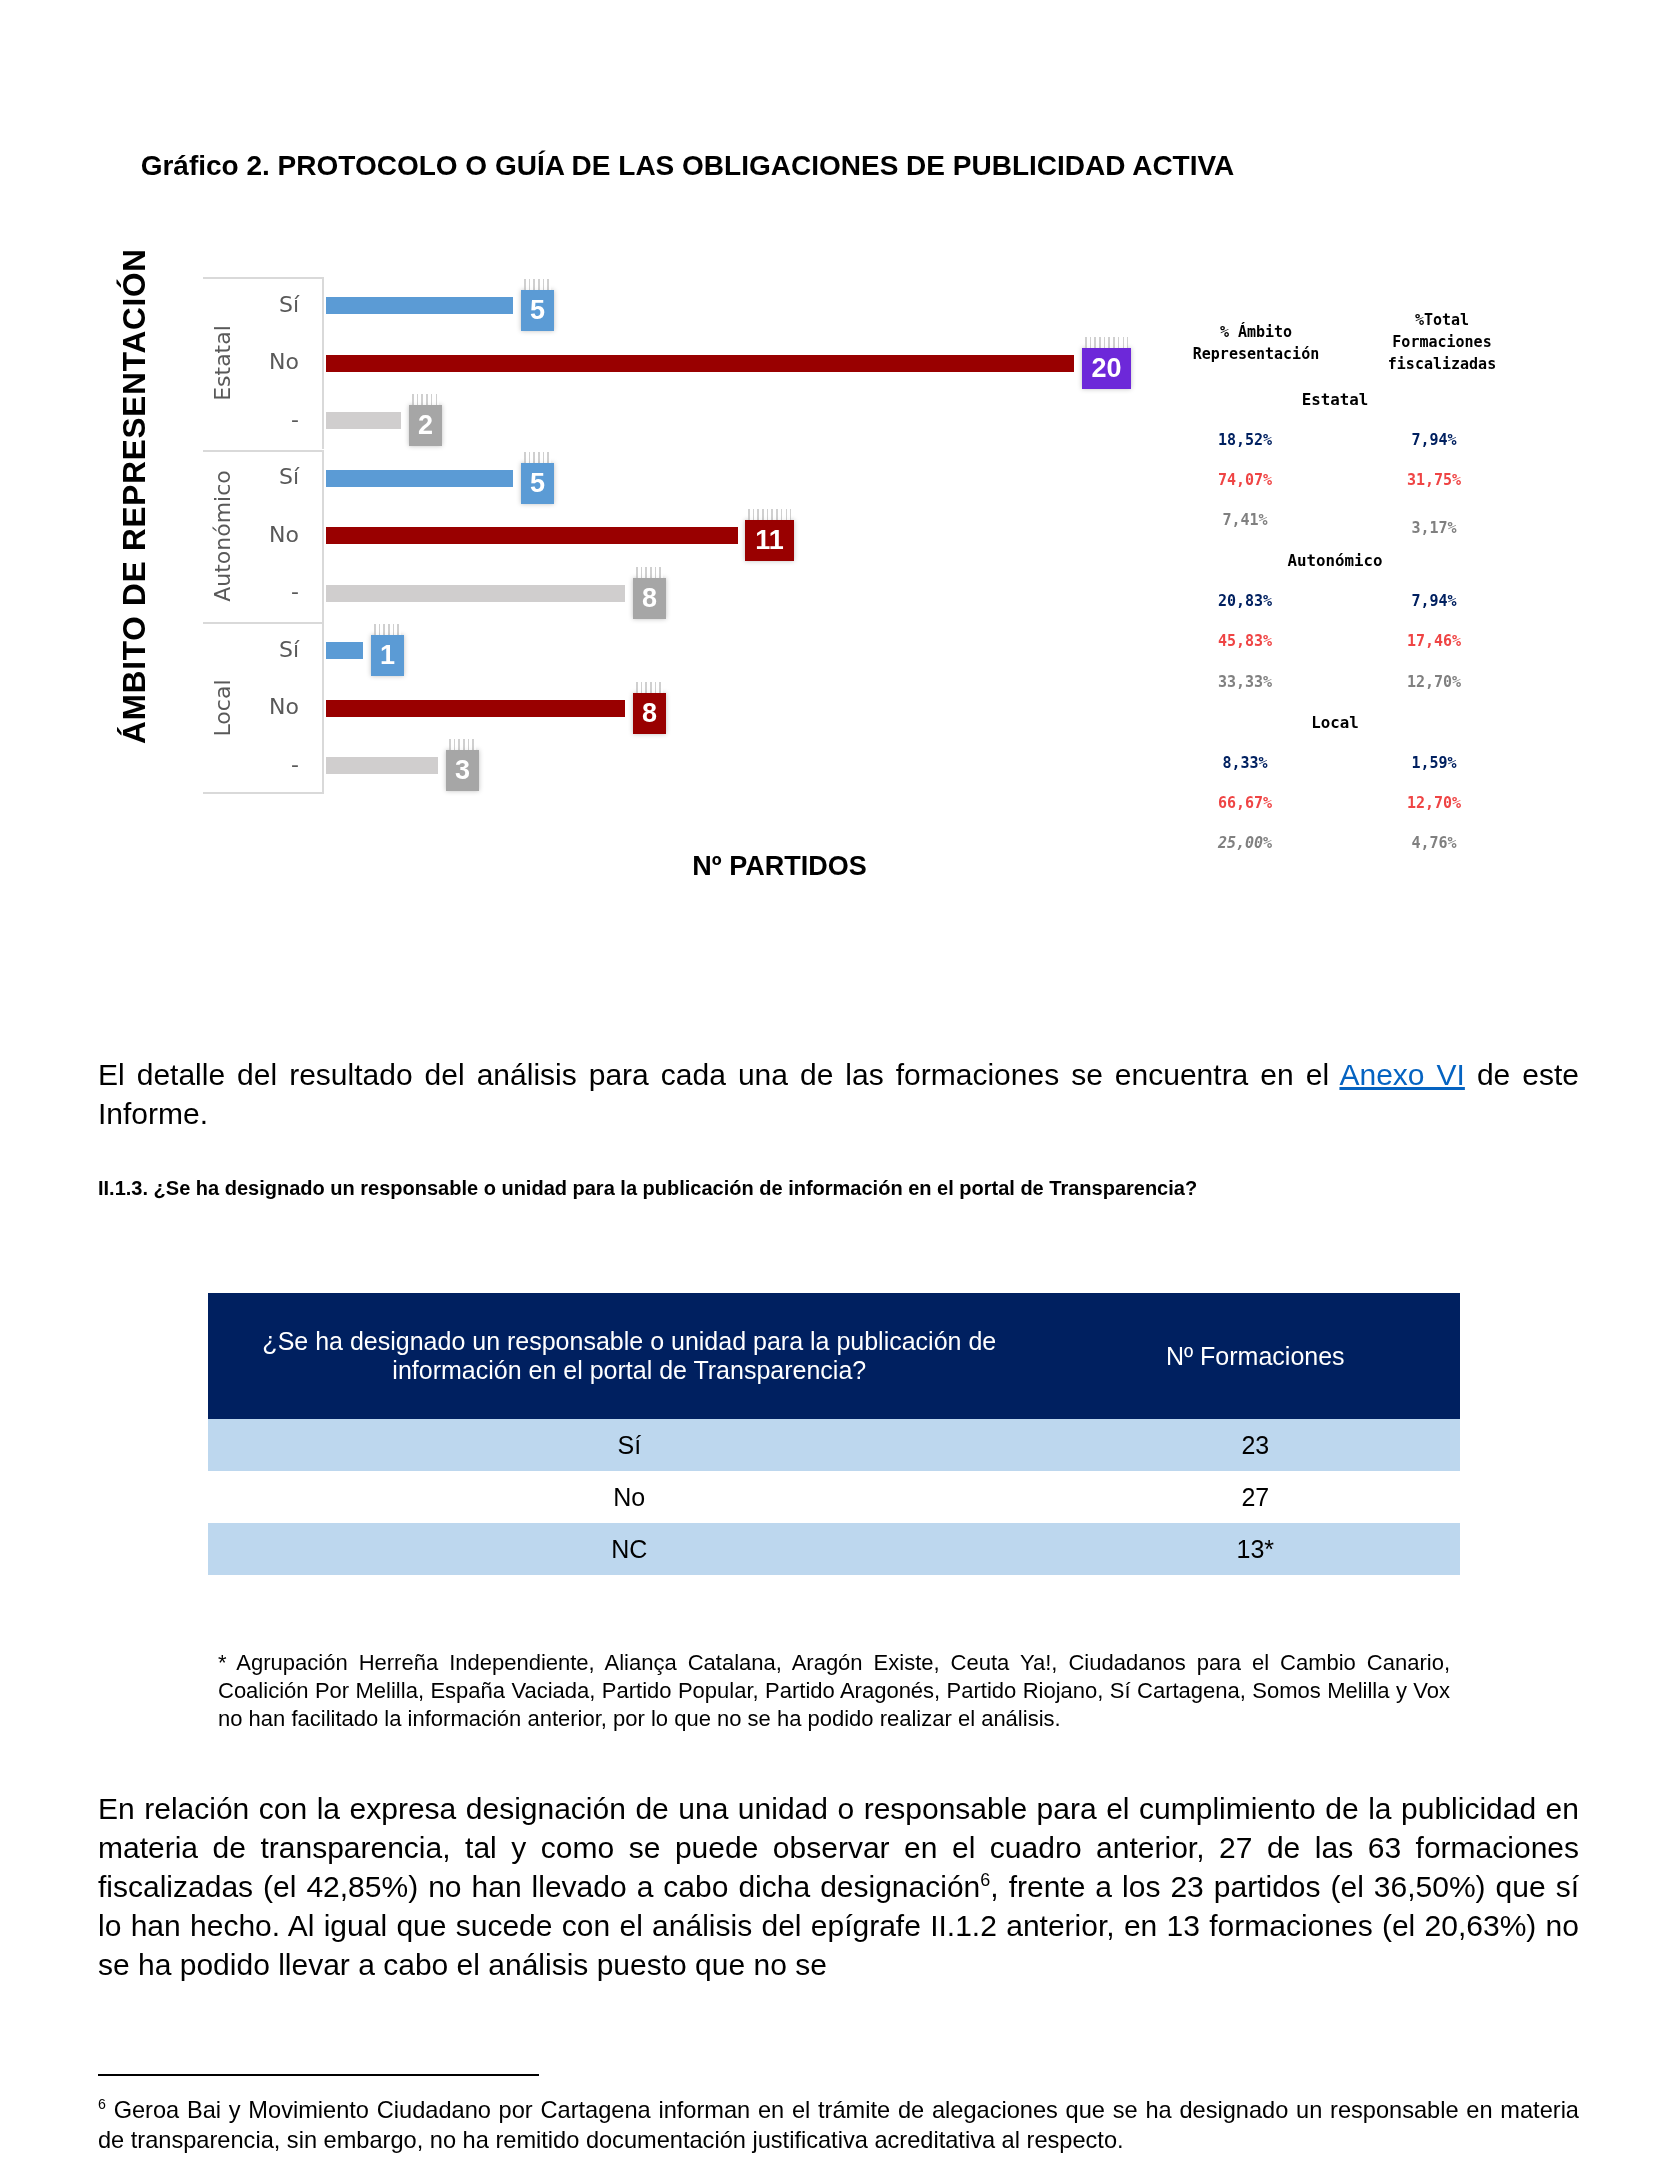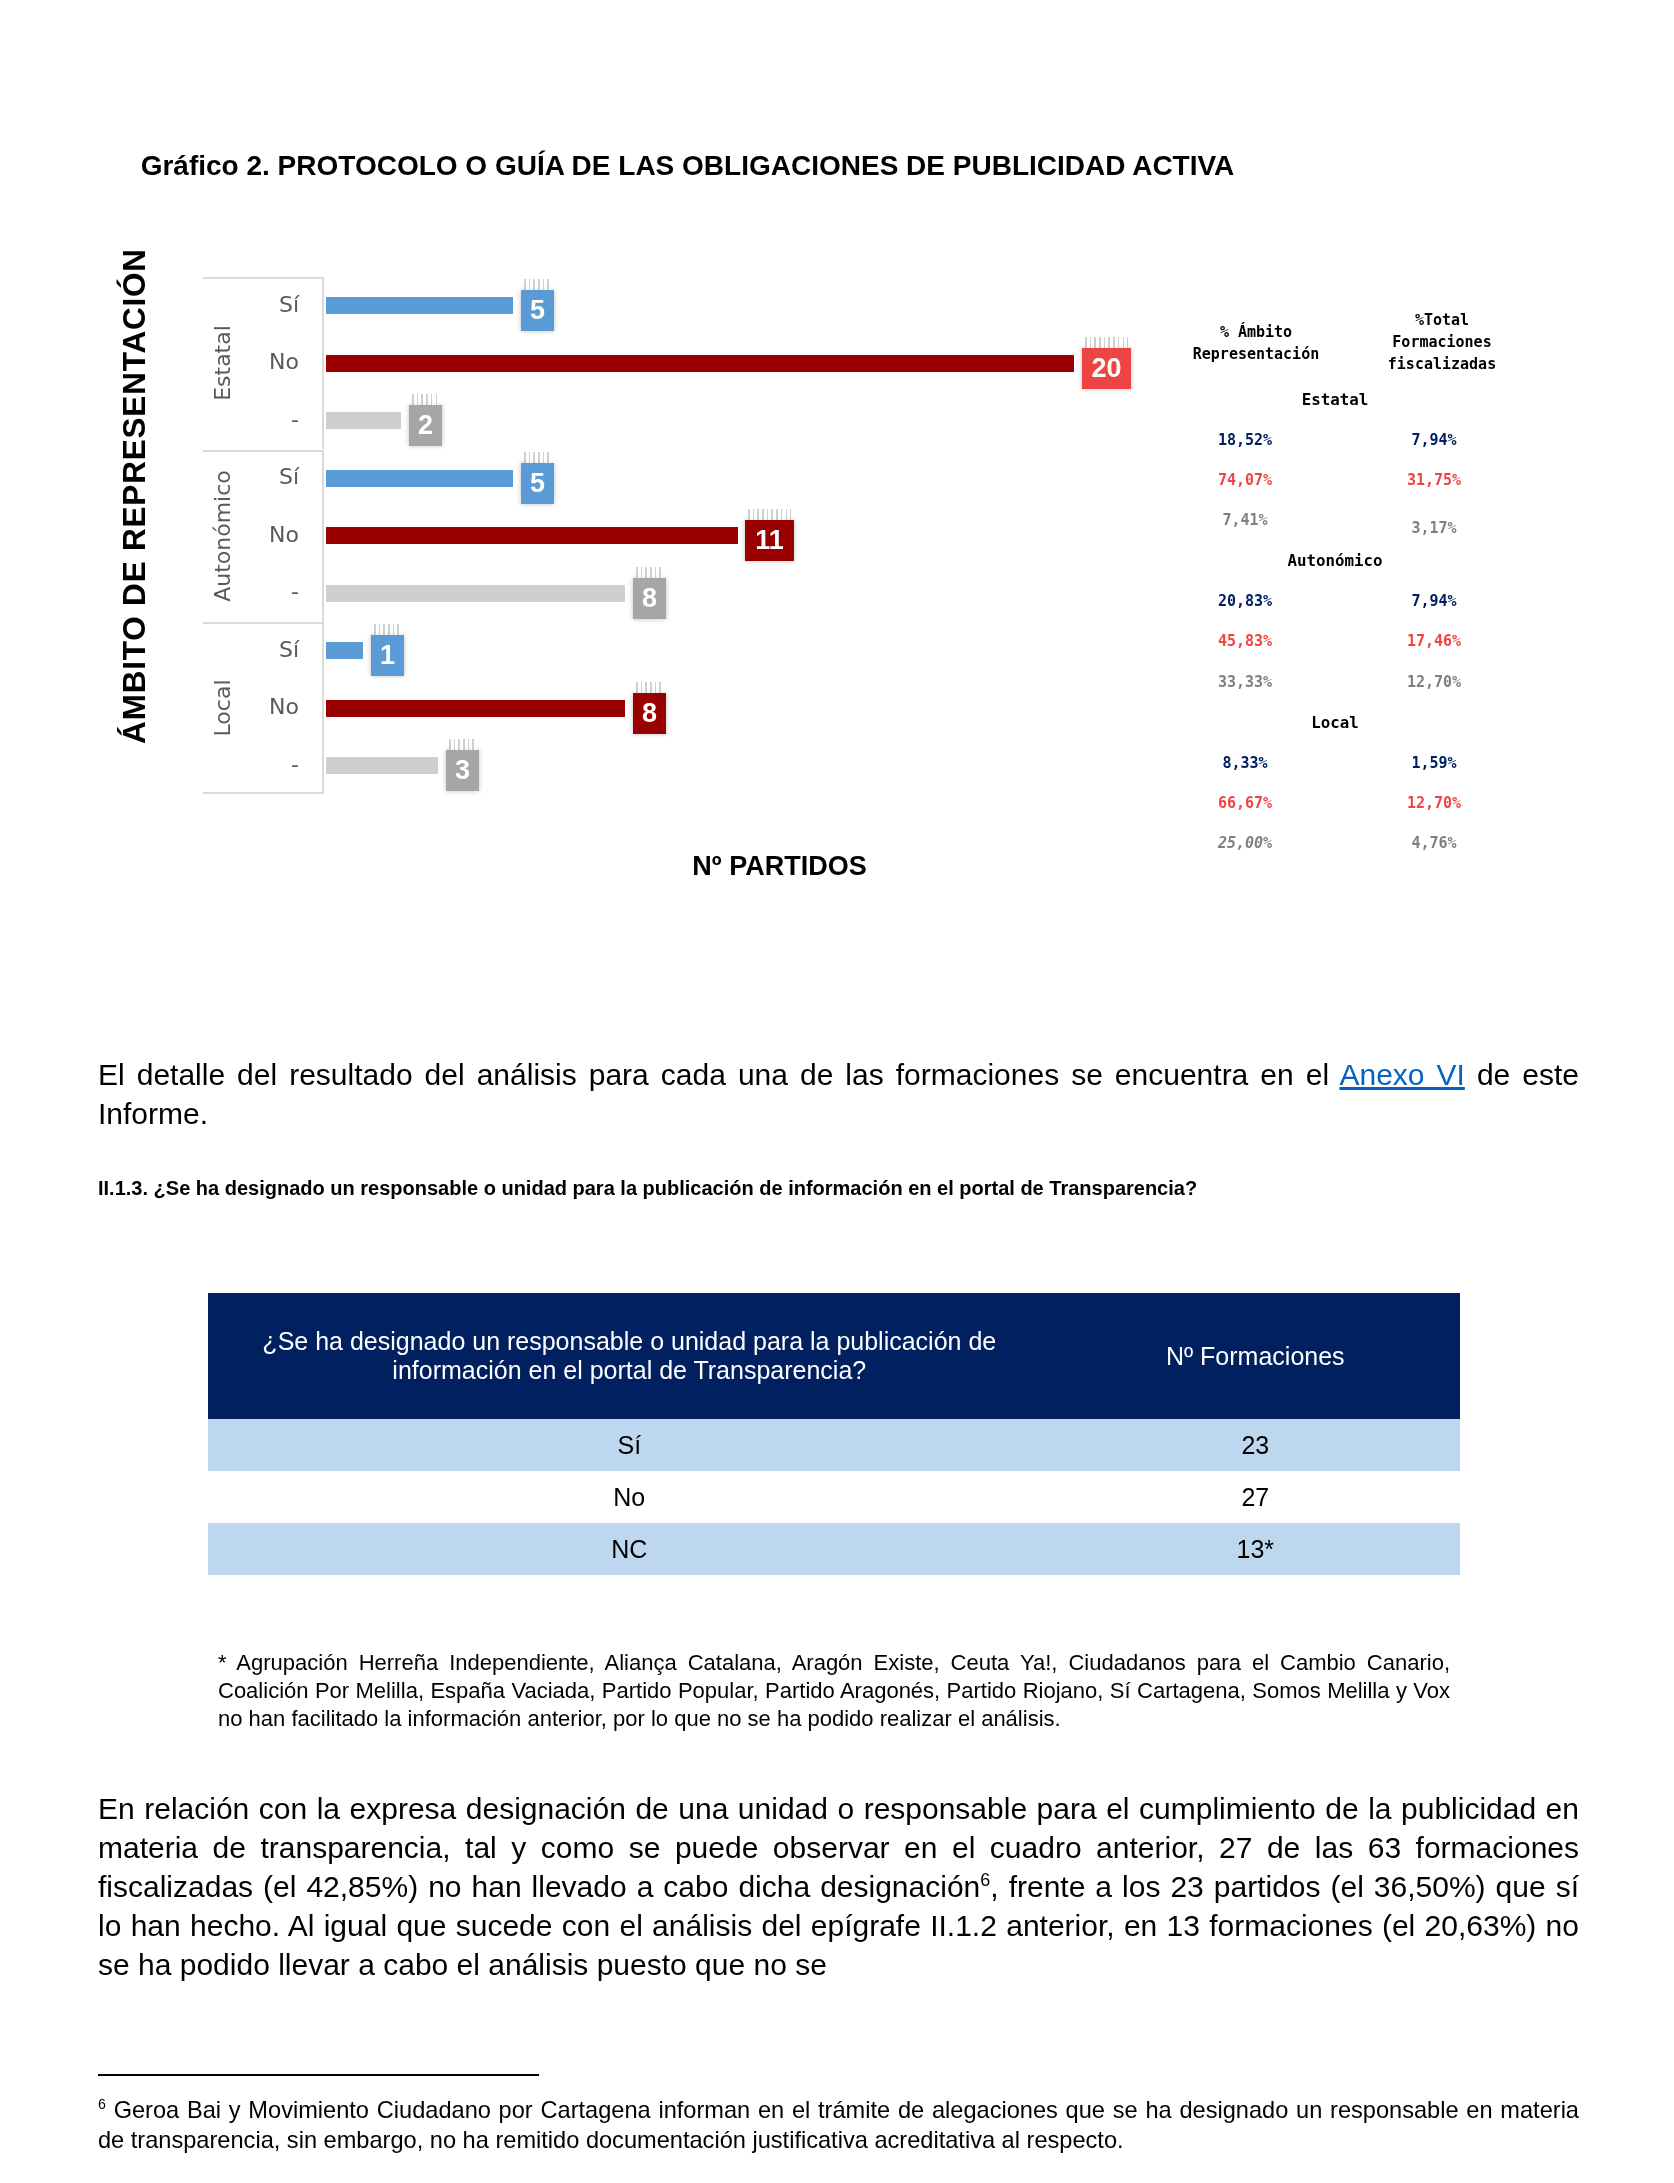--- a/index.html
+++ b/index.html
@@ -44,21 +44,21 @@
   </div>
 
 <div id="chart-area">
     <div class="abs grp-box" style="left: 203px; top: 277px; width: 121px; height: 172px;"></div>
     <div class="abs grp-label" style="left: 222px; top: 363px;">Estatal</div>
     <div class="abs cat-label" style="left: 236px; top: 292px;">Sí</div>
     <div class="abs bar" style="left: 326px; top: 297px; width: 187px; background: rgb(91, 155, 213);"></div>
     <div class="abs dlabel" style="left: 521px; top: 290px; background: rgb(91, 155, 213);">5</div>
     <div class="abs cat-label" style="left: 236px; top: 349px;">No</div>
     <div class="abs bar" style="left: 326px; top: 355px; width: 748px; background: rgb(153, 0, 0);"></div>
-    <div class="abs dlabel wide" style="left: 1082px; top: 348px; background: #ef4444;">20</div>
+    <div class="abs dlabel wide" style="left: 1082px; top: 348px; background: #6d28d9;">20</div>
     <div class="abs cat-label" style="left: 236px; top: 407px;">-</div>
     <div class="abs bar" style="left: 326px; top: 412px; width: 75px; background: rgb(208, 206, 206);"></div>
     <div class="abs dlabel" style="left: 409px; top: 405px; background: rgb(166, 166, 166);">2</div>
     <div class="abs grp-box" style="left: 203px; top: 450px; width: 121px; height: 172px;"></div>
     <div class="abs grp-label" style="left: 222px; top: 536px;">Autonómico</div>
     <div class="abs cat-label" style="left: 236px; top: 464px;">Sí</div>
     <div class="abs bar" style="left: 326px; top: 470px; width: 187px; background: rgb(91, 155, 213);"></div>
     <div class="abs dlabel" style="left: 521px; top: 463px; background: rgb(91, 155, 213);">5</div>
     <div class="abs cat-label" style="left: 236px; top: 522px;">No</div>
     <div class="abs bar" style="left: 326px; top: 527px; width: 412px; background: rgb(153, 0, 0);"></div>

